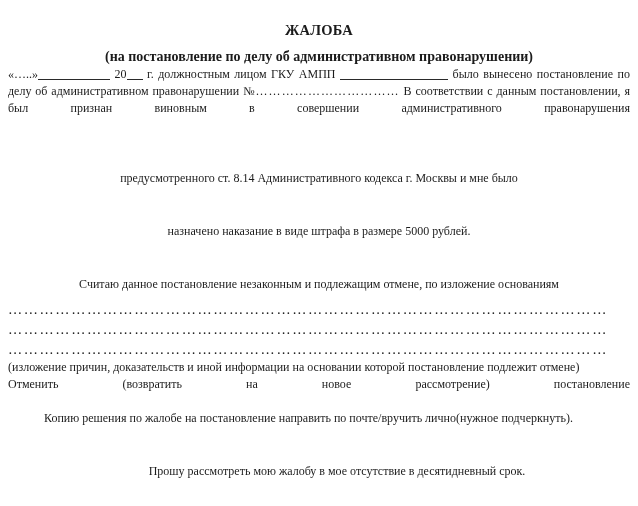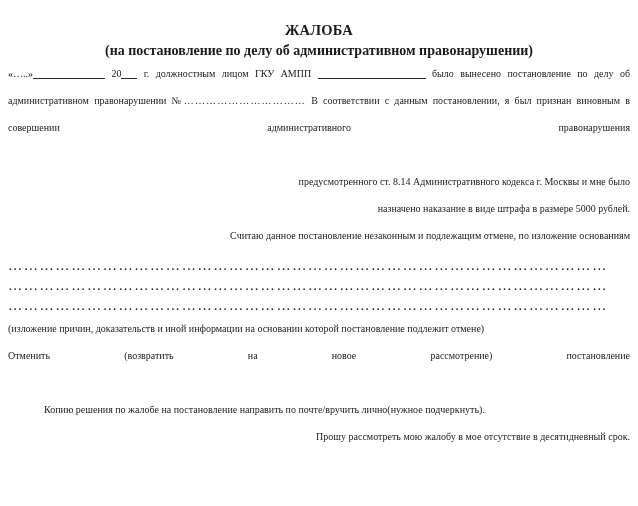--- a/index.html
+++ b/index.html
@@ -32,43 +32,44 @@
     font-weight: bold;
     font-size: 14.5px;
     line-height: 19px;
     letter-spacing: 0.2px;
   }
   .subtitle {
     text-align: center;
     font-weight: bold;
     font-size: 14px;
     line-height: 19px;
-    margin-top: 1px;
+    margin-top: 7px;
     white-space: nowrap;
   }
 
   
   .para {
-    font-size: 10px;
-    line-height: 27px;
+    font-size: 12px;
+    line-height: 17px;
     margin: 0;
     text-align: justify;
     text-justify: inter-word;
   }
   .para.justify-all {
     text-align: justify;
   }
   
   .para.stretch::after {
     content: "";
     display: inline-block;
     width: 100%;
   }
   .para.left {
-    text-align: right;
+    text-align: center;
+    margin-top: 36px;
   }
   .para.indent {
     text-indent: 36px;
   }
 
   
   .ul-line {
     display: inline-block;
     border-bottom: 1px solid #2a2a2a;
     vertical-align: -2px;

